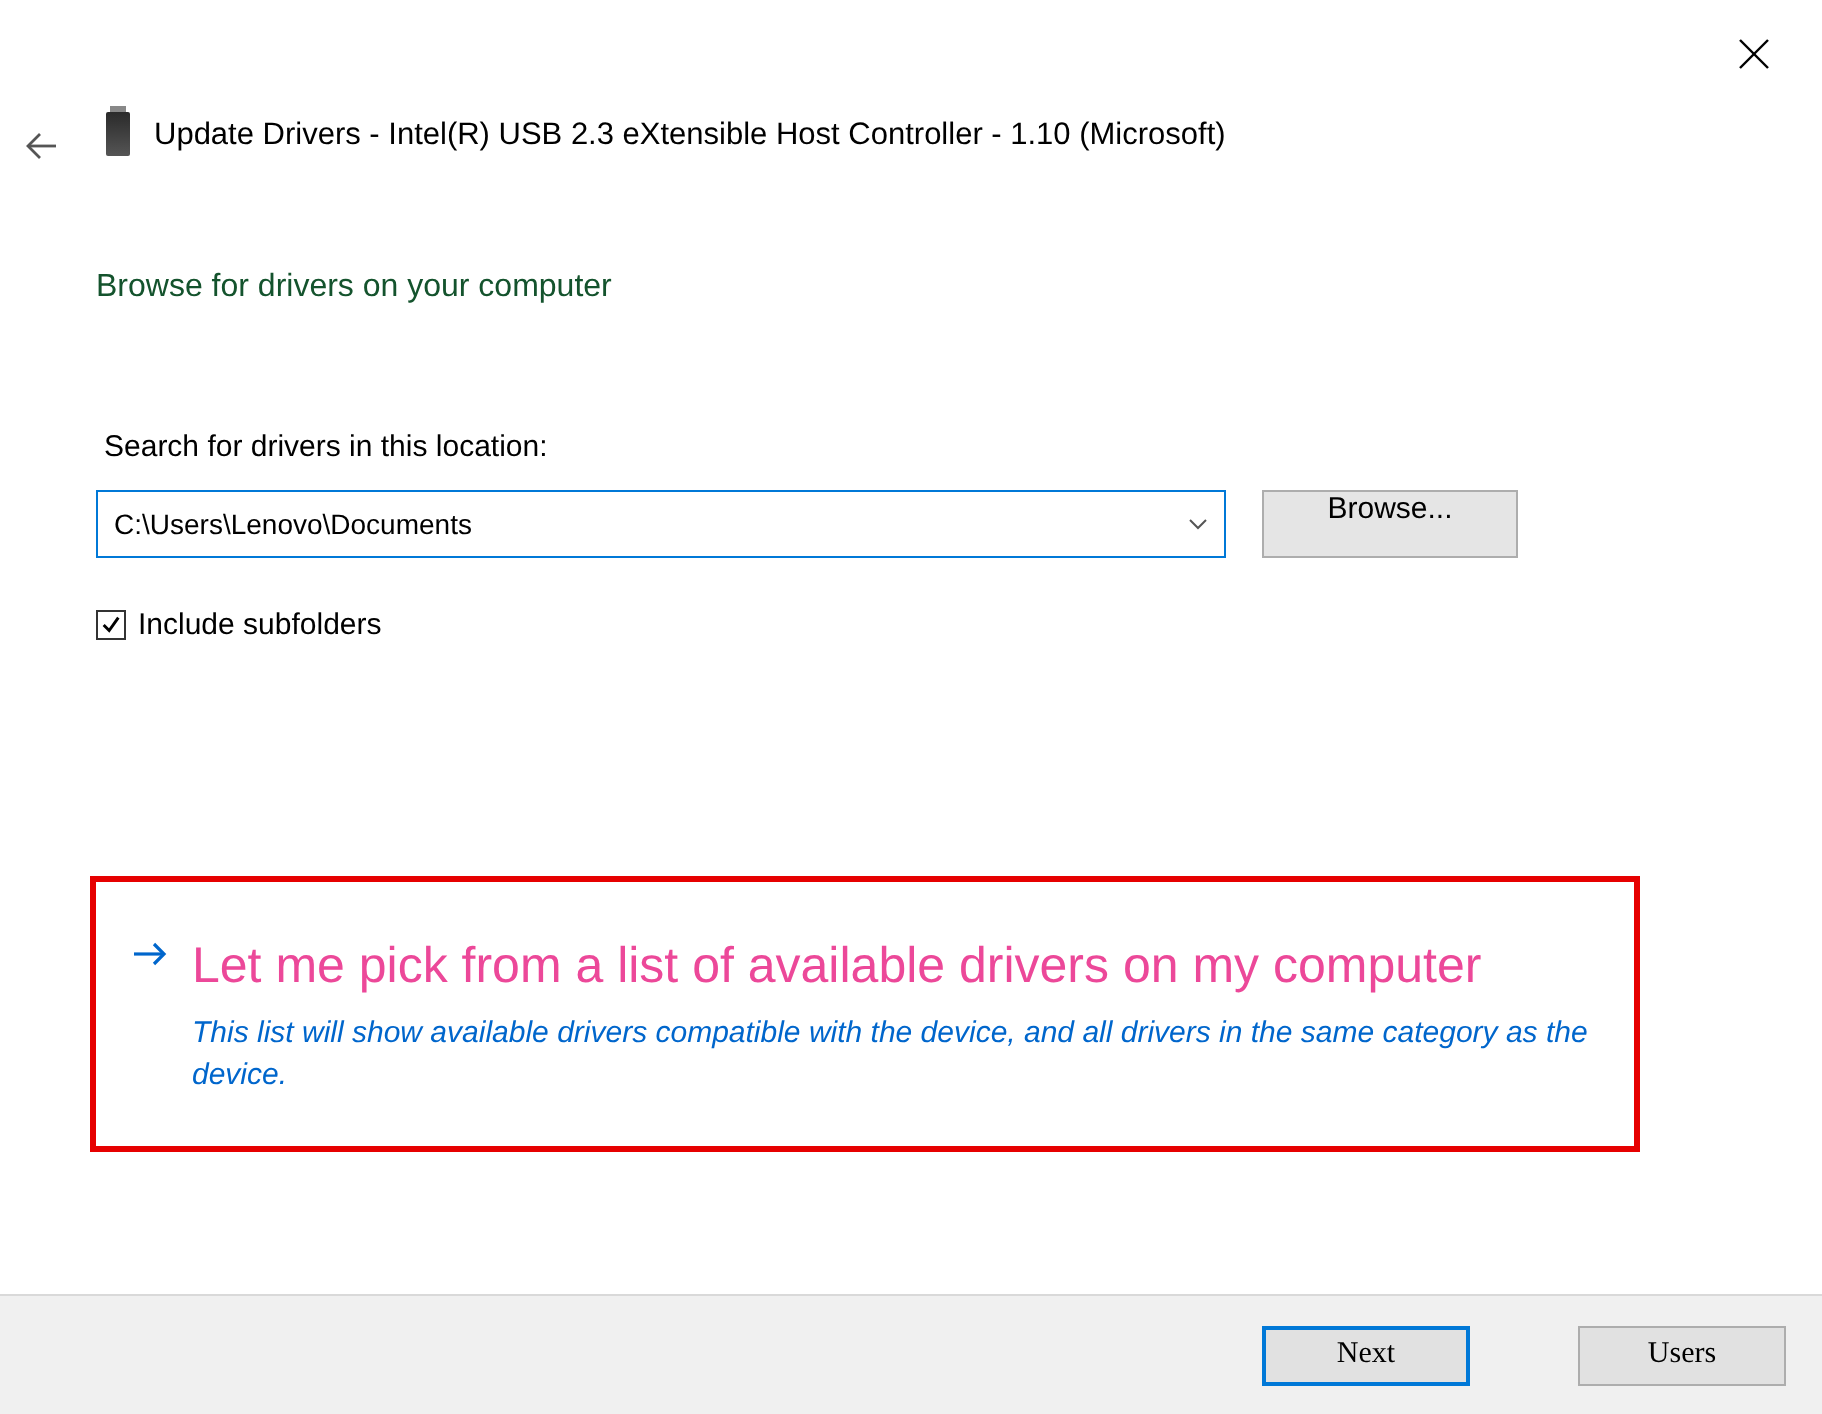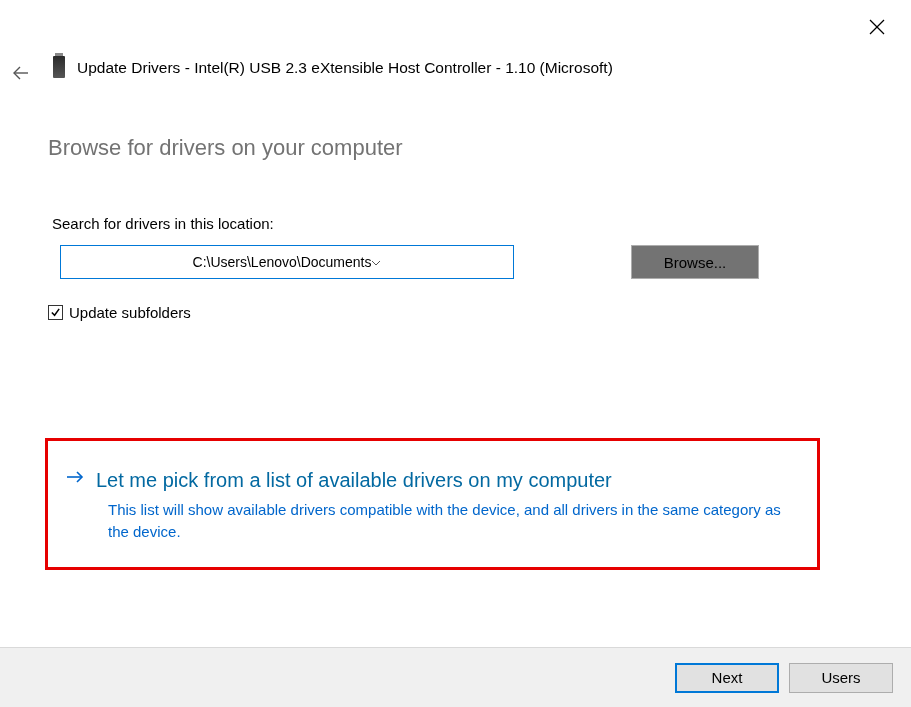--- a/index.html
+++ b/index.html
@@ -60,60 +60,60 @@
       position: absolute;
       top: 59px;
       left: 77px;
       font-size: 15.5px;
       color: #000;
     }
     .heading {
       position: absolute;
       top: 135px;
       left: 48px;
-      font-size: 22px;
-      color: #737373;
+      font-size: 16px;
+      color: #14532d;
       font-weight: 400;
     }
     .search-label {
       position: absolute;
       top: 215px;
       left: 52px;
       font-size: 15px;
     }
     .path-combo {
       position: absolute;
       top: 245px;
-      left: 60px;
-      width: 454px;
+      left: 48px;
+      width: 565px;
       height: 34px;
       border: 1px solid #0078d7;
       background: #fff;
       display: flex;
       align-items: center;
-      justify-content: center;
+      justify-content: space-between;
       padding: 0 8px;
       cursor: pointer;
     }
     .path-combo .chev {
       color: #555;
       font-size: 11px;
     }
     .browse-btn {
       position: absolute;
       top: 245px;
       left: 631px;
       width: 128px;
       height: 34px;
-      background: #737373;
+      background: #e5e5e5;
       border: 1px solid #adadad;
       font-size: 15px;
       cursor: pointer;
       display: flex;
-      align-items: center;
+      align-items: flex-start;
       justify-content: center;
     }
     .subfolders {
       position: absolute;
       top: 304px;
       left: 48px;
       display: flex;
       align-items: center;
       font-size: 15px;
       cursor: pointer;
@@ -142,53 +142,55 @@
       align-items: flex-start;
     }
     .pick-row .arrow {
       color: #0066cc;
       margin-right: 12px;
       margin-top: 3px;
       flex-shrink: 0;
     }
     .pick-row .arrow svg { width: 18px; height: 14px; }
     .pick-title {
-      font-size: 20px;
-      color: #0369a1;
+      font-size: 25px;
+      color: #ec4899;
       font-weight: 400;
       line-height: 1.3;
     }
     .pick-desc {
       font-size: 15px;
       color: #0066cc;
       margin-top: 6px;
-      margin-left: 42px;
+      margin-left: 30px;
       line-height: 1.45;
       max-width: 720px;
+      font-style: italic;
     }
     .footer {
       position: absolute;
       left: 0;
       right: 0;
       bottom: 0;
       height: 60px;
       background: #f0f0f0;
       border-top: 1px solid #d9d9d9;
       display: flex;
       align-items: center;
       justify-content: flex-end;
       padding-right: 18px;
       gap: 10px;
     }
     .footer button {
       width: 104px;
       height: 30px;
       font-size: 15px;
-      font-family: Liberation Sans, sans-serif;
-      cursor: pointer;
+      font-family: Liberation Serif, serif;
+      cursor: pointer;
+      margin-left: 44px;
     }
     .btn-next {
       background: #e1e1e1;
       border: 2px solid #0078d7;
     }
     .btn-cancel {
       background: #e1e1e1;
       border: 1px solid #adadad;
     }
   </style>
@@ -233,21 +235,21 @@
 <div class="browse-btn">
   <span>Browse...</span>
 </div>
 
 <div class="subfolders">
   <span class="cb">
     <svg viewBox="0 0 12 12">
         <polyline points="2,6 5,9 10,2" fill="none" stroke="#000" stroke-width="1.6"></polyline>
       </svg>
   </span>
-  <span>Update subfolders</span>
+  <span>Include subfolders</span>
 </div>
 
 <div class="pick-option">
   <div class="pick-row">
     <span class="arrow">
       <svg viewBox="0 0 18 14">
           <line x1="1" y1="7" x2="16" y2="7" stroke="#0066cc" stroke-width="1.6"></line>
           <polyline points="11,2 16,7 11,12" fill="none" stroke="#0066cc" stroke-width="1.6"></polyline>
         </svg>
     </span>

